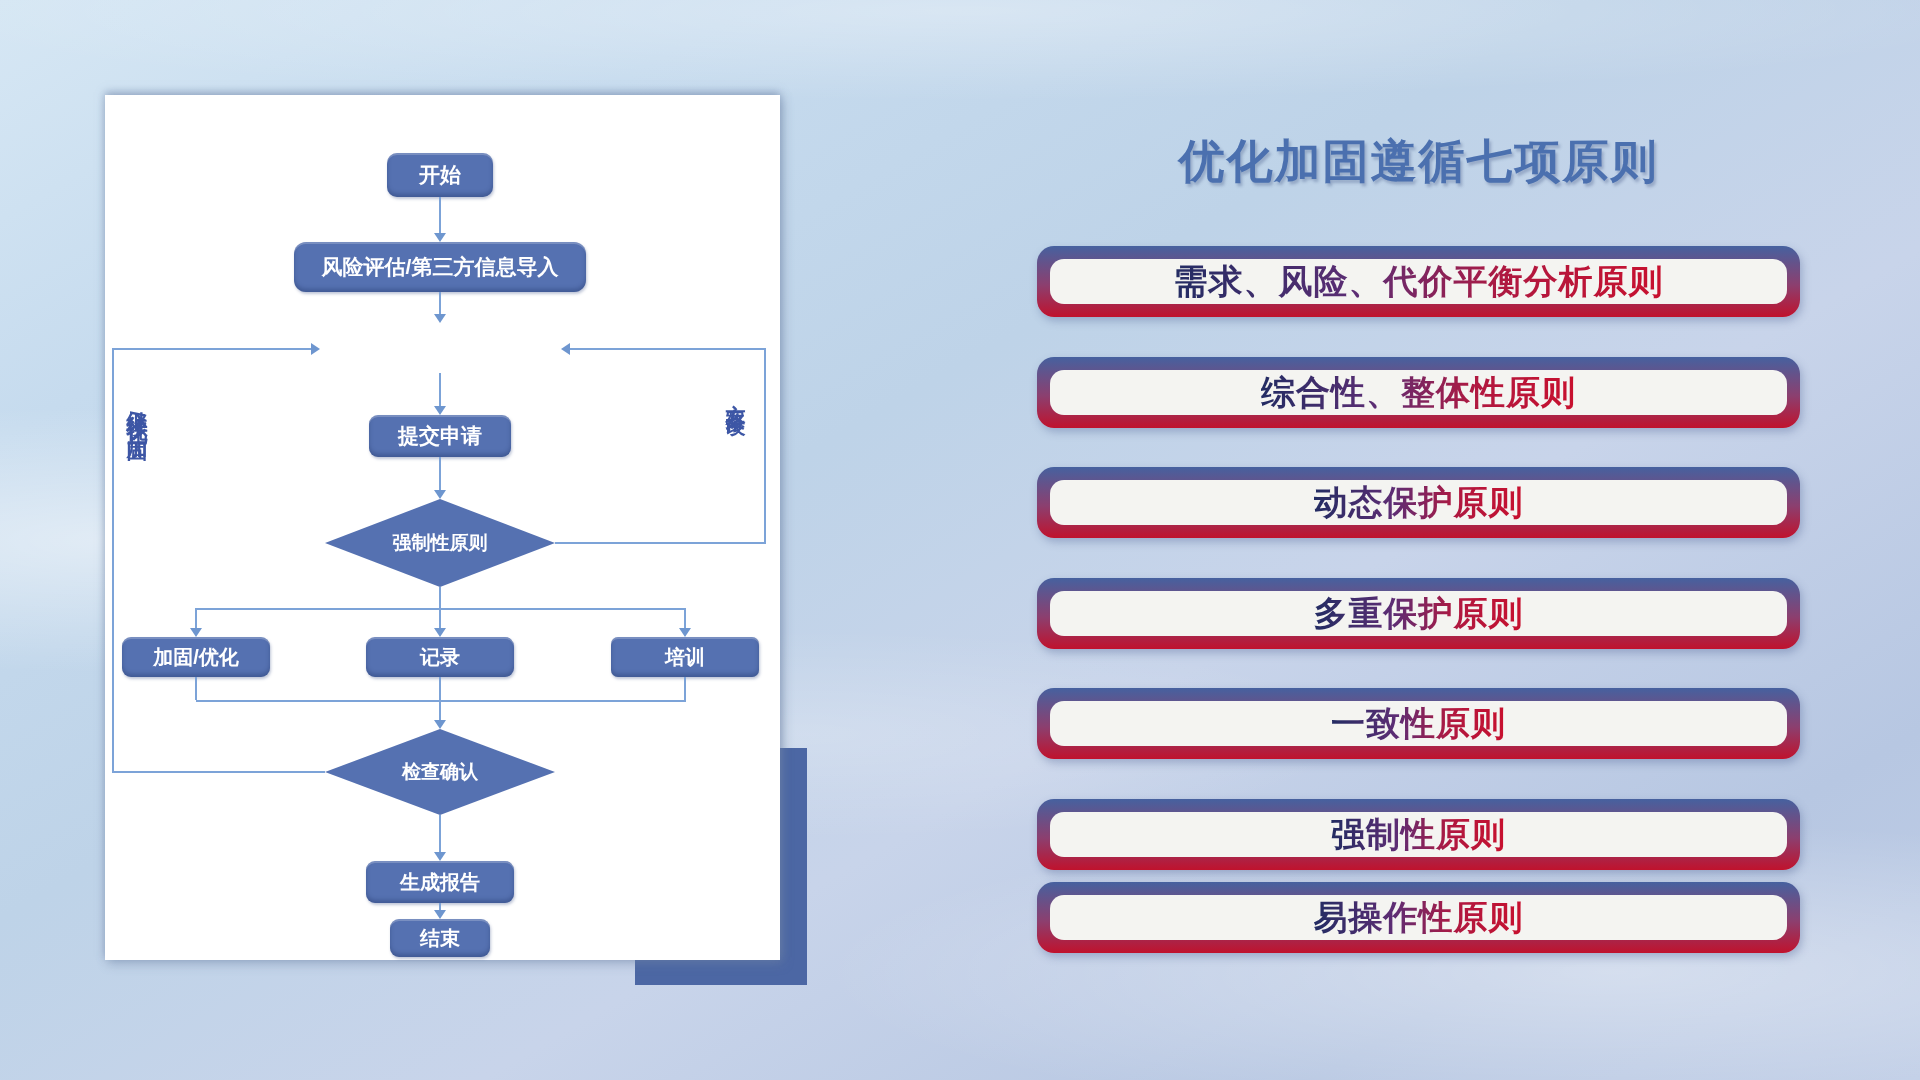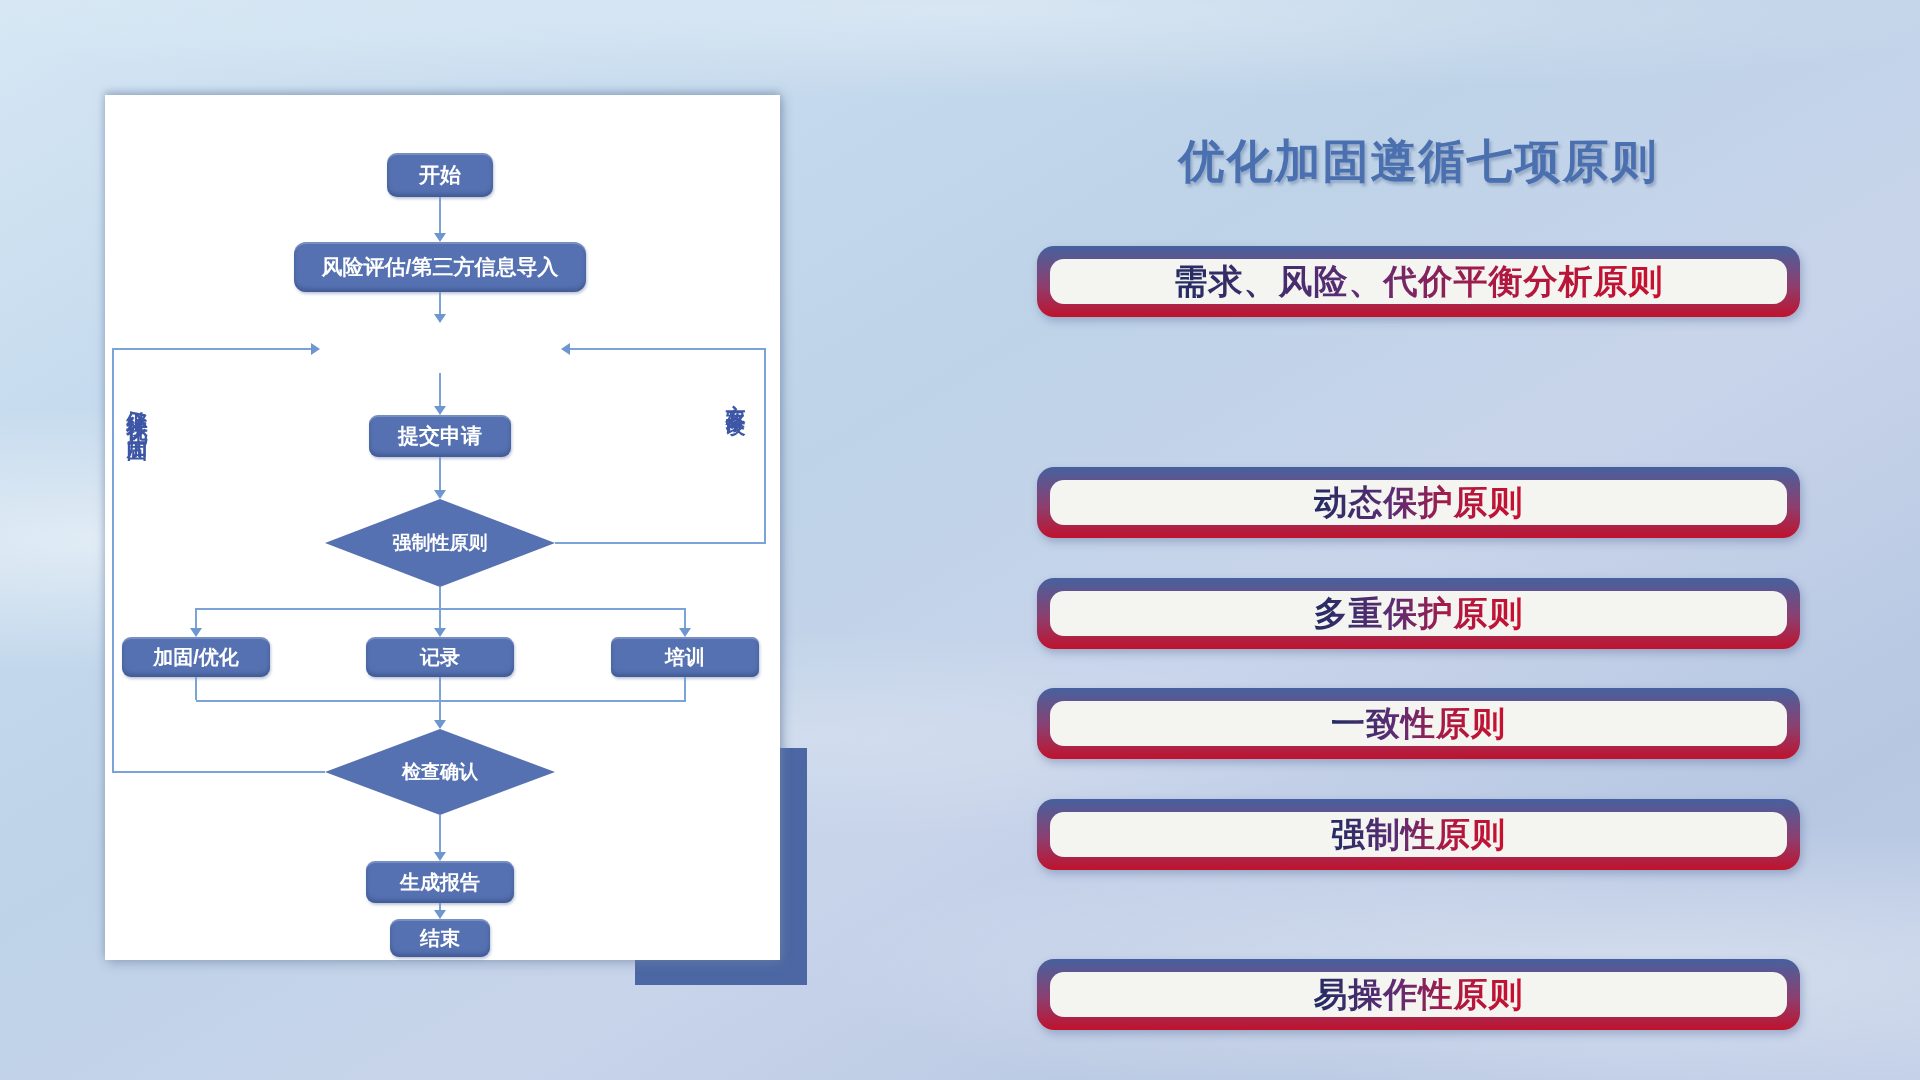--- a/index.html
+++ b/index.html
@@ -160,38 +160,43 @@
     <div class="vlabel" style="left:621px;top:293px;height:190px;font-size:20px;">方案修改</div>
   </div>
 
   <div class="panel-title">优化加固遵循七项原则</div>
 
   <div class="pbox" style="top:246px;">
     <div class="pbox-inner">
       <span class="ptext">需求、风险、代价平衡分析原则</span>
     </div>
   </div>
+  <div class="pbox" style="top:357px;">
+    <div class="pbox-inner">
+      <span class="ptext">综合性、整体性原则</span>
+    </div>
+  </div>
   <div class="pbox" style="top:467px;">
     <div class="pbox-inner">
       <span class="ptext">动态保护原则</span>
     </div>
   </div>
   <div class="pbox" style="top:578px;">
     <div class="pbox-inner">
       <span class="ptext">多重保护原则</span>
     </div>
   </div>
   <div class="pbox" style="top:688px;">
     <div class="pbox-inner">
       <span class="ptext">一致性原则</span>
     </div>
   </div>
   <div class="pbox" style="top:799px;">
     <div class="pbox-inner">
       <span class="ptext">强制性原则</span>
     </div>
   </div>
-  <div class="pbox" style="top:959px;">
+  <div class="pbox" style="top:882px;">
     <div class="pbox-inner">
       <span class="ptext">易操作性原则</span>
     </div>
   </div>
 </div>
 
 </body></html>

